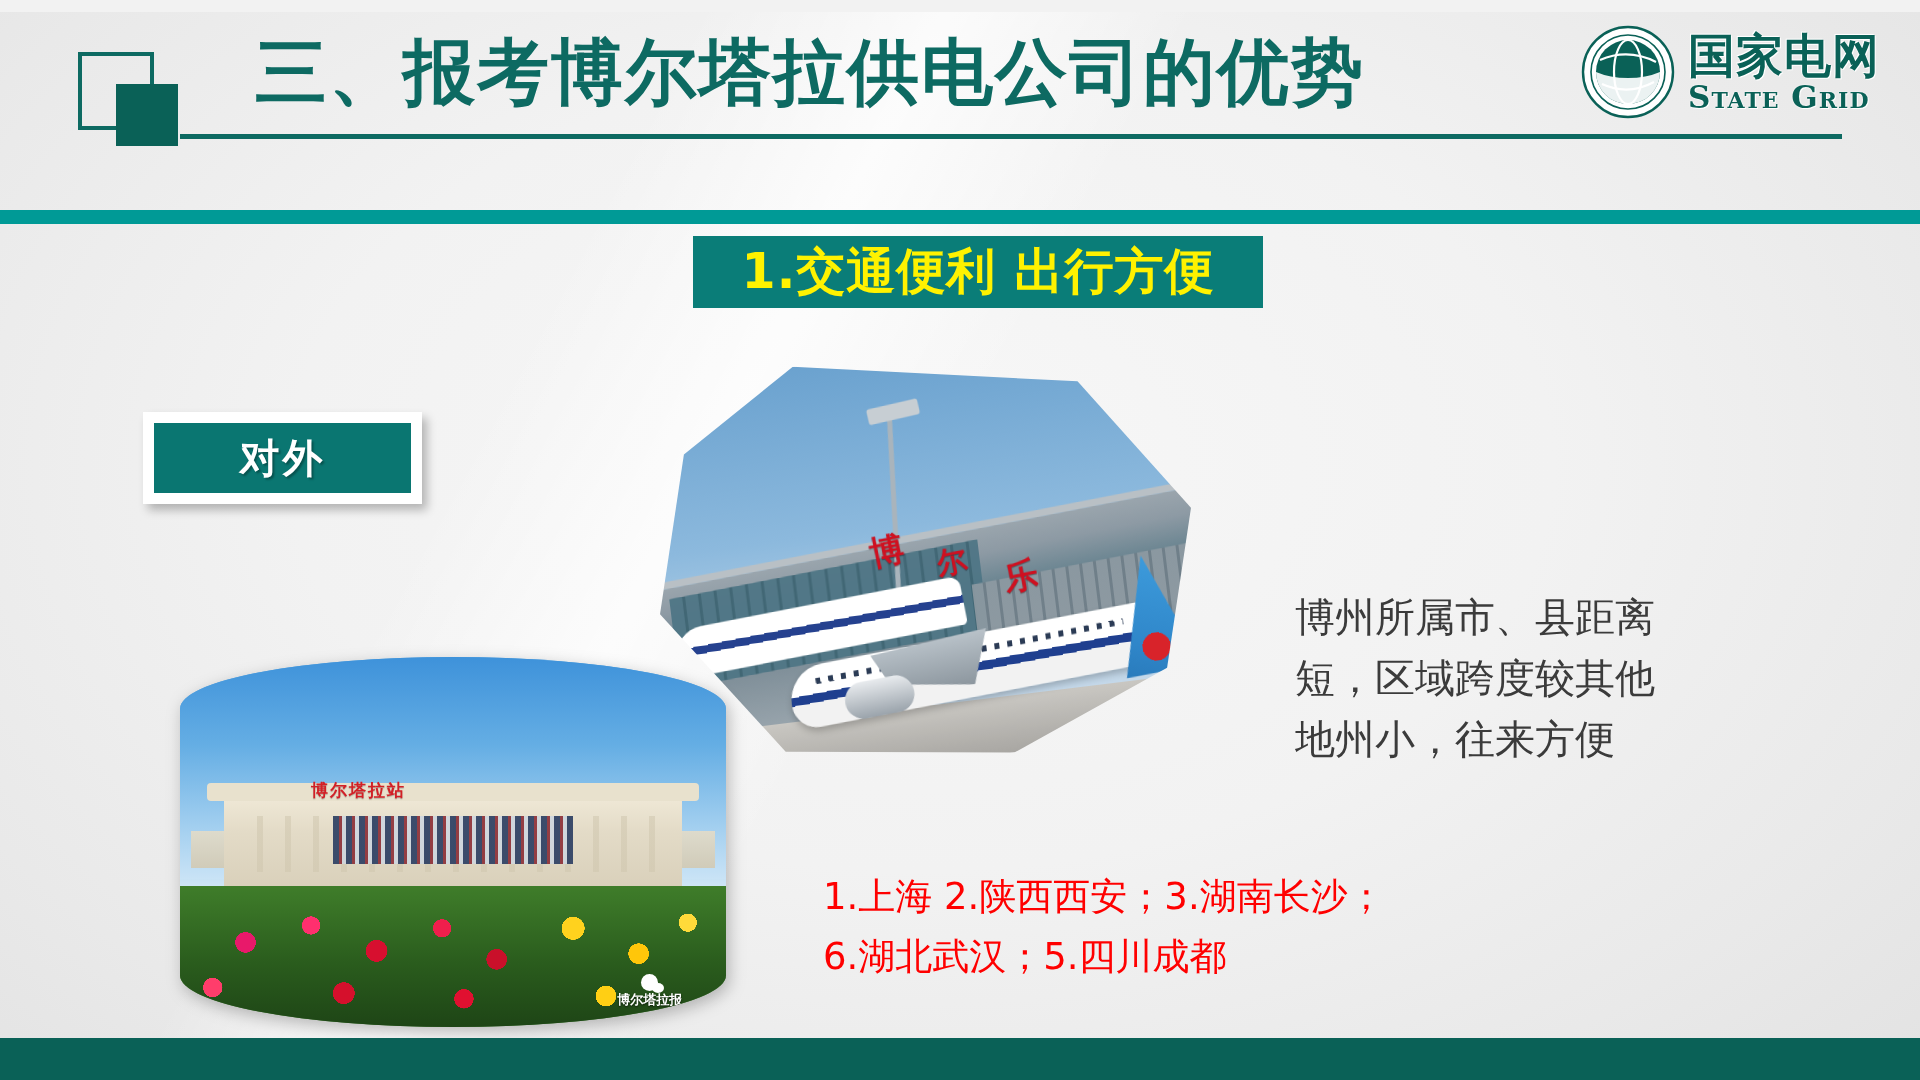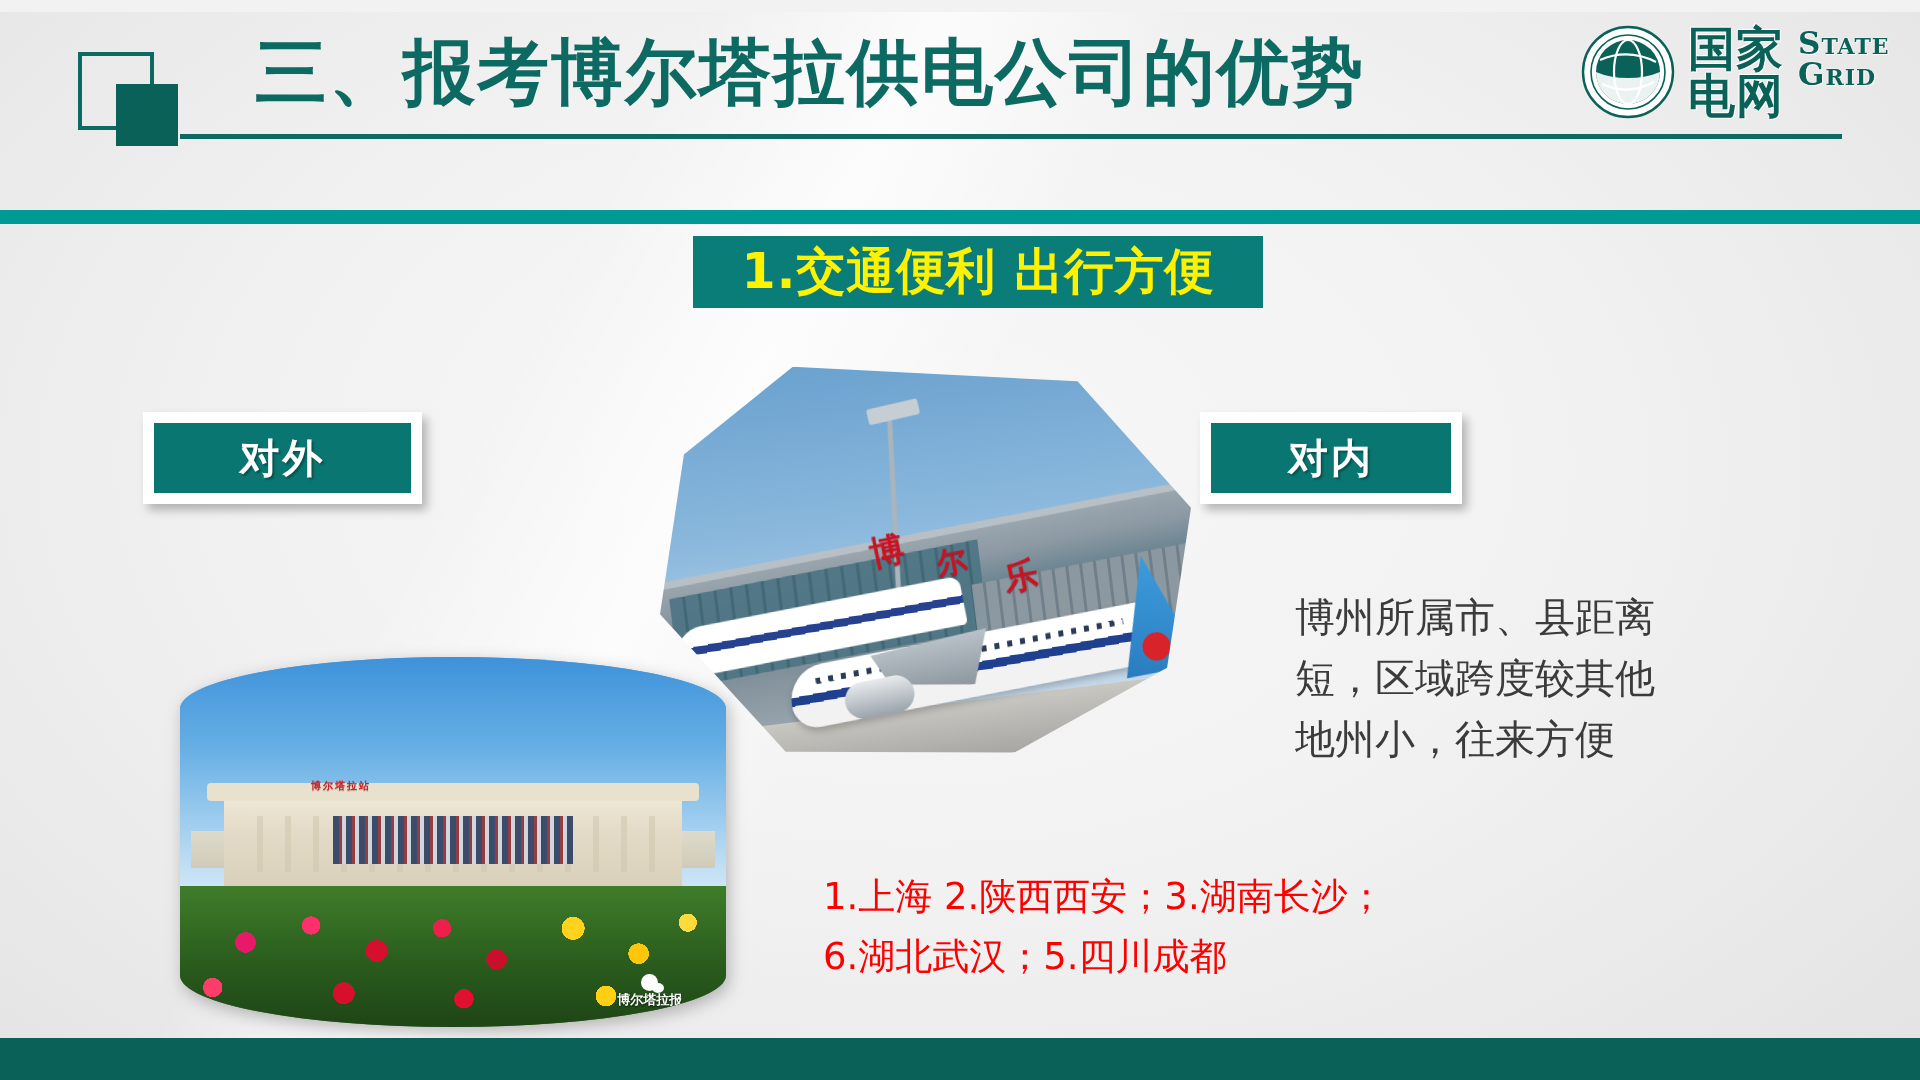--- a/index.html
+++ b/index.html
@@ -66,21 +66,21 @@
   }
 
   
   .logo{
     position:absolute; right:18px; top:8px;
     width:324px; height:104px;
     display:flex; align-items:center; gap:10px;
   }
   .logo-emblem{ width:100px; height:100px; flex:0 0 100px; position:relative; }
   .logo-wordmark{
-    display:flex; flex-direction:row; align-items:flex-start;
+    display:flex; flex-direction:column; align-items:flex-start;
     line-height:1;
   }
   .logo-cn{
     font-family:"DejaVu Sans","Liberation Sans",sans-serif;
     font-size:47px; font-weight:700; color:#0a6157;
     letter-spacing:1px;
     text-shadow: 0 0 2px #fff, 1px 1px 0 #fff, -1px -1px 0 #fff;
   }
   .logo-en{
     font-family:"DejaVu Serif","Liberation Serif",serif;
@@ -243,21 +243,21 @@
     position:absolute; left:8%; top:36%; width:84%; height:28%;
     background:linear-gradient(180deg,#efe8d6 0%,#e3dbc7 35%,#d8cfb9 100%);
     border-top:8px solid #ddd5c0;
   }
   .st-roof{
     position:absolute; left:5%; top:34%; width:90%; height:5%;
     background:#e8e1cd; border-radius:4px;
   }
   .st-name{
     position:absolute; left:24%; top:33%;
-    color:#d31f26; font-weight:700; font-size:10px; letter-spacing:2px;
+    color:#d31f26; font-weight:700; font-size:17px; letter-spacing:2px;
     font-family:Liberation Serif, serif;
     white-space:nowrap;
     text-shadow:0 1px 1px rgba(0,0,0,.25);
   }
   .st-glass{
     position:absolute; left:28%; top:43%; width:44%; height:13%;
     background:repeating-linear-gradient(90deg,#2d3f63 0 6px,#8d3038 6px 9px,#cfd6de 9px 13px);
     opacity:.92;
   }
   .st-cols{
@@ -369,25 +369,20 @@
   <div class="section-banner">
     <span class="section-banner-text">1.交通便利  出行方便</span>
   </div>
 
   <div class="chip" id="chip-external">
     <div class="chip-inner">
       <span class="chip-text">对外</span>
     </div>
   </div>
 
-  <div class="chip" id="chip-internal">
-    <div class="chip-inner">
-      <span class="chip-text">对内</span>
-    </div>
-  </div>
 
   <div class="photo-airport">
     <div class="photo-airport-art">
       <div class="ap-sky"></div>
       <div class="ap-terminal"></div>
       <div class="ap-glass"></div>
       <div class="ap-glass2"></div>
       <div class="ap-pole"></div>
       <div class="ap-polehead"></div>
       <div class="ap-sign c1">博</div>

